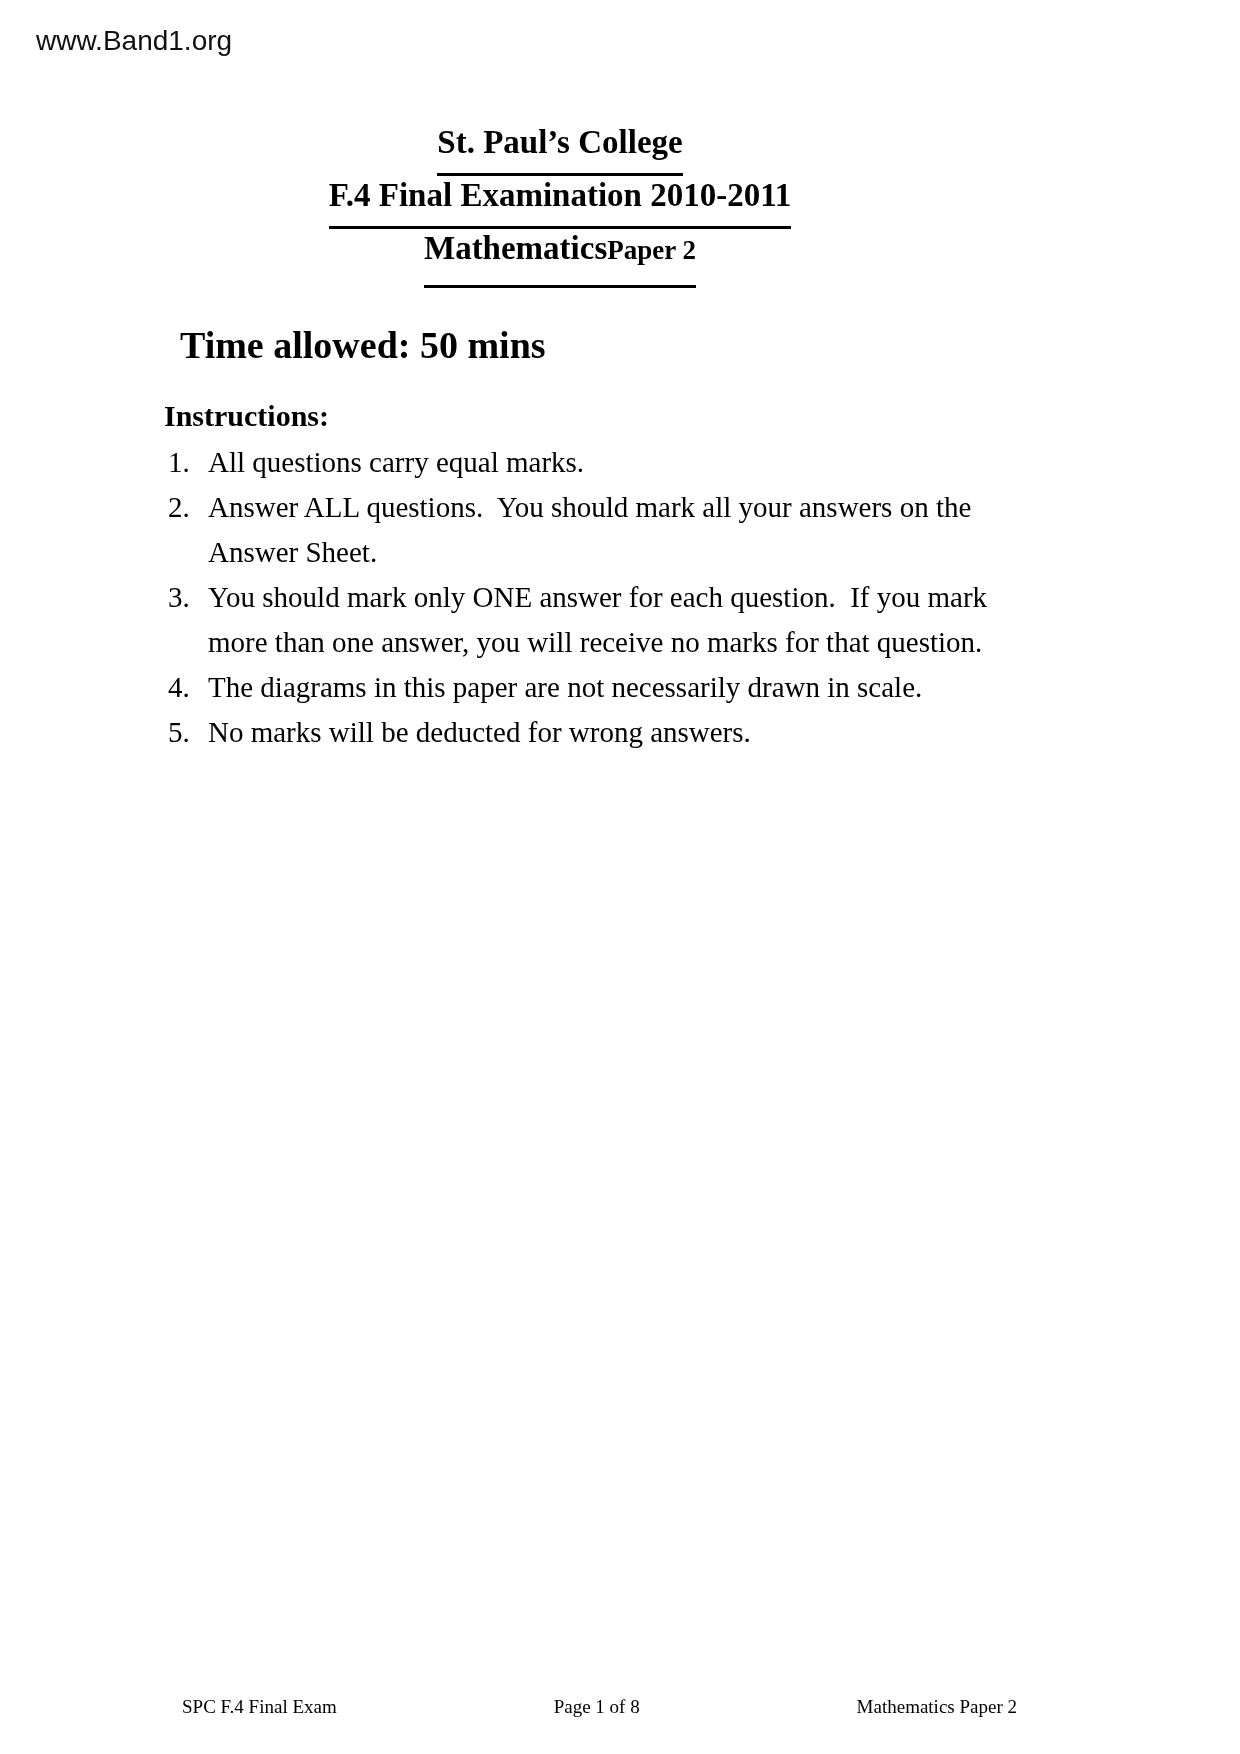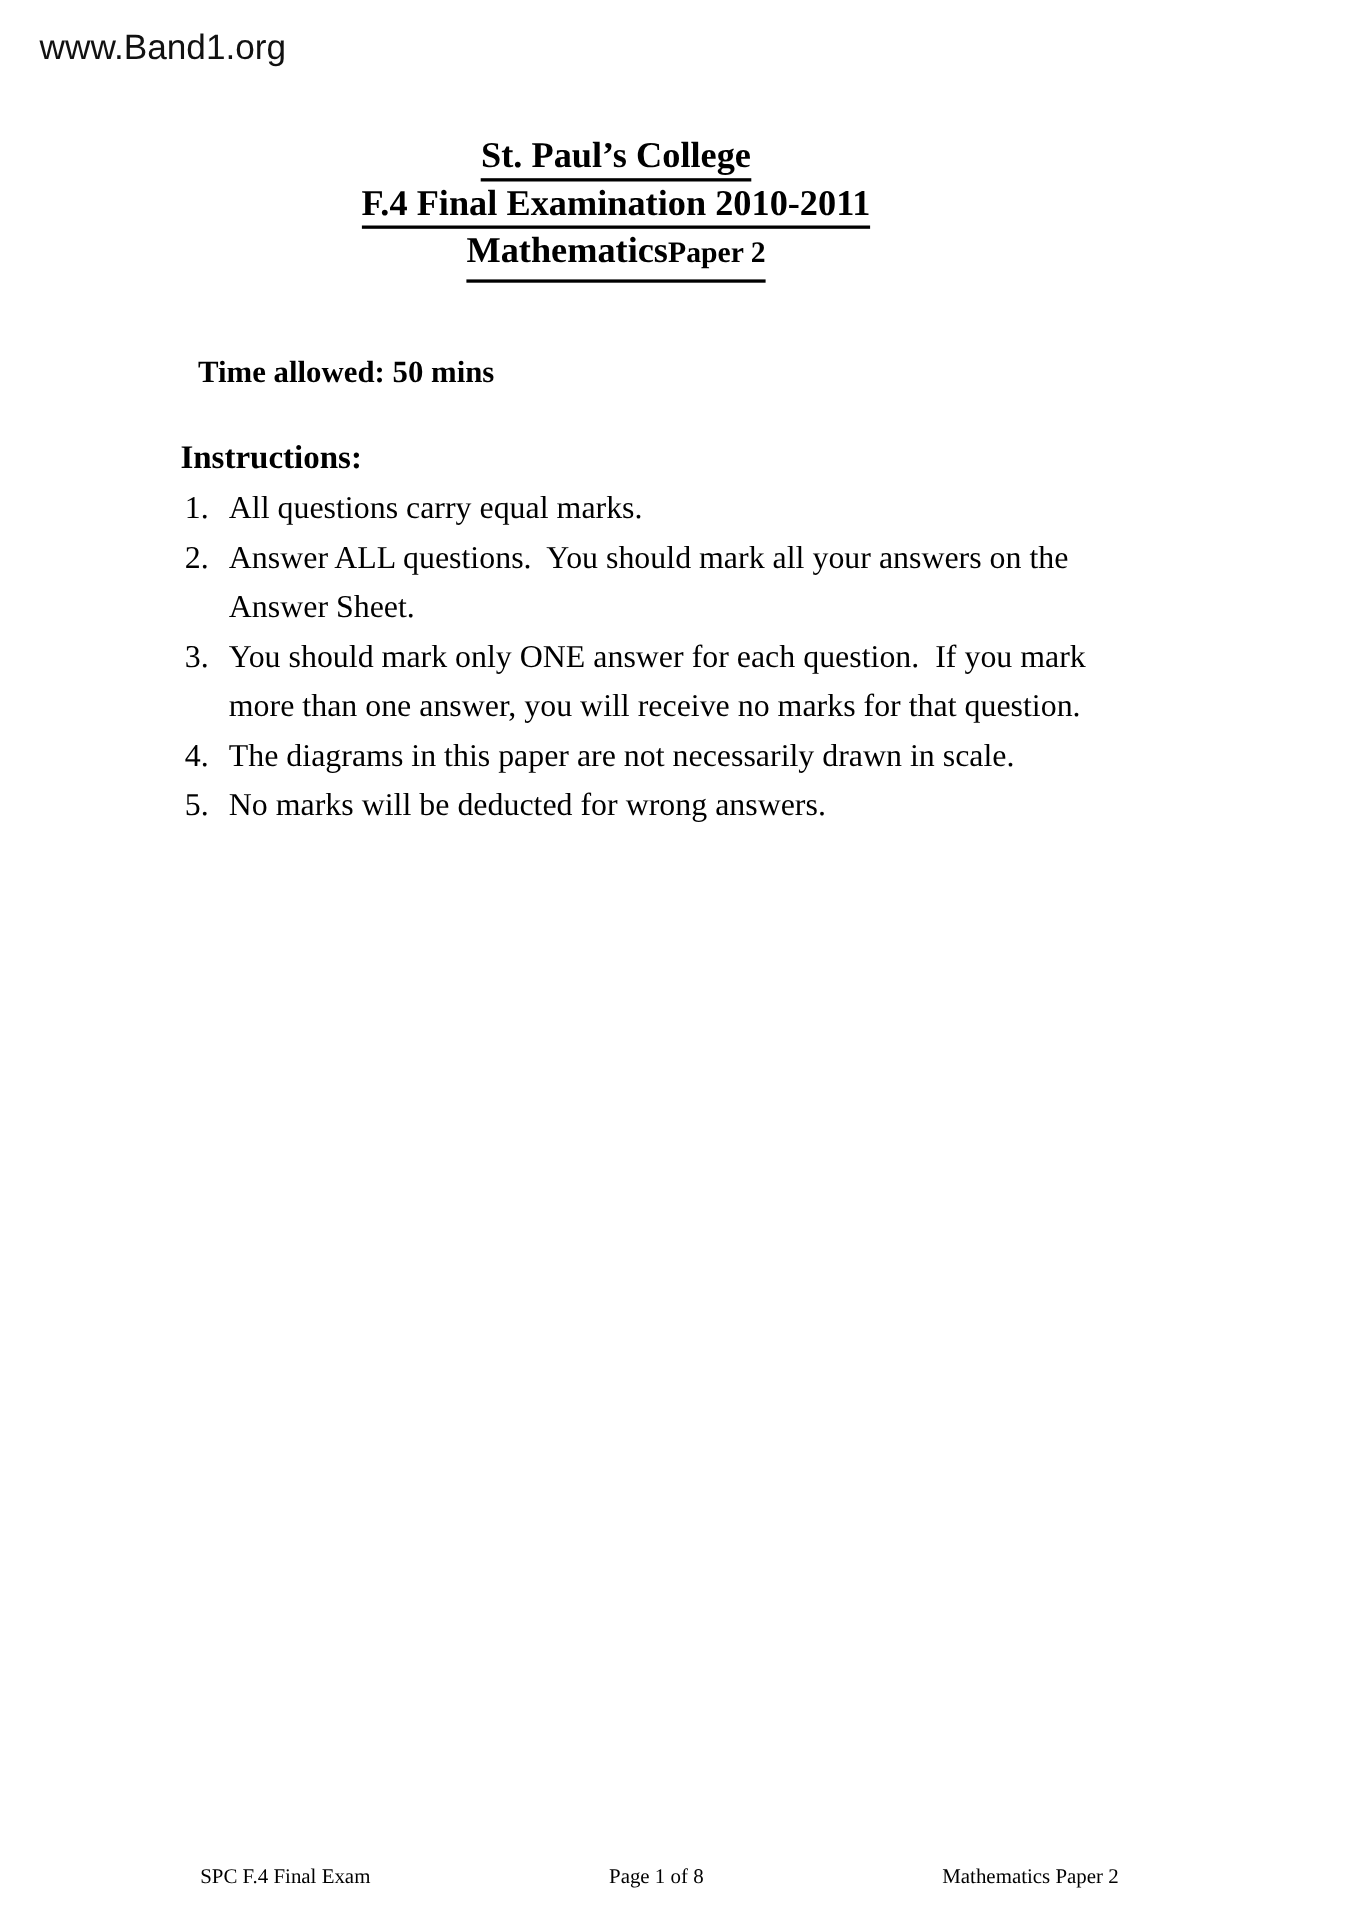--- a/index.html
+++ b/index.html
@@ -14,56 +14,56 @@
     background: #ffffff;
     color: #000000;
     font-family: "Liberation Serif", serif;
     overflow: hidden;
   }
   .watermark {
     position: absolute;
     top: 25px;
     left: 36px;
     font-family: "Liberation Sans", sans-serif;
-    font-size: 32px;
+    font-size: 28px;
     color: #111111;
     letter-spacing: 0px;
   }
   .title-block {
     position: absolute;
     top: 124px;
     left: 140px;
     width: 840px;
     text-align: center;
   }
   .title-line {
     line-height: 36px;
     margin-bottom: 1px;
     white-space: nowrap;
   }
   .u {
     display: inline-block;
     border-bottom: 3px solid #000000;
-    padding-bottom: 2px;
+    padding-bottom: 13px;
     font-weight: bold;
     text-align: center;
   }
   .title-main {
     font-size: 33px;
     font-weight: bold;
   }
   .title-sub {
     font-size: 27px;
     font-weight: bold;
   }
   .time-allowed {
     position: absolute;
     top: 323px;
     left: 180px;
-    font-size: 28px;
+    font-size: 38px;
     font-weight: bold;
     white-space: pre-wrap;
   }
   .instructions-heading {
     position: absolute;
     top: 399px;
     left: 164px;
     font-size: 30px;
     font-weight: bold;
     font-family: Liberation Serif, serif;

